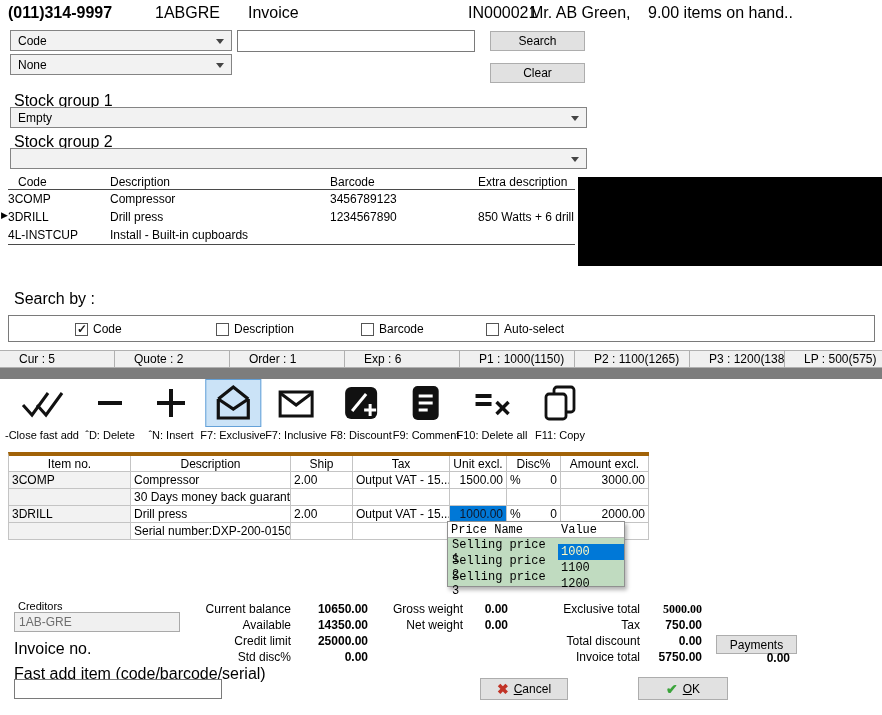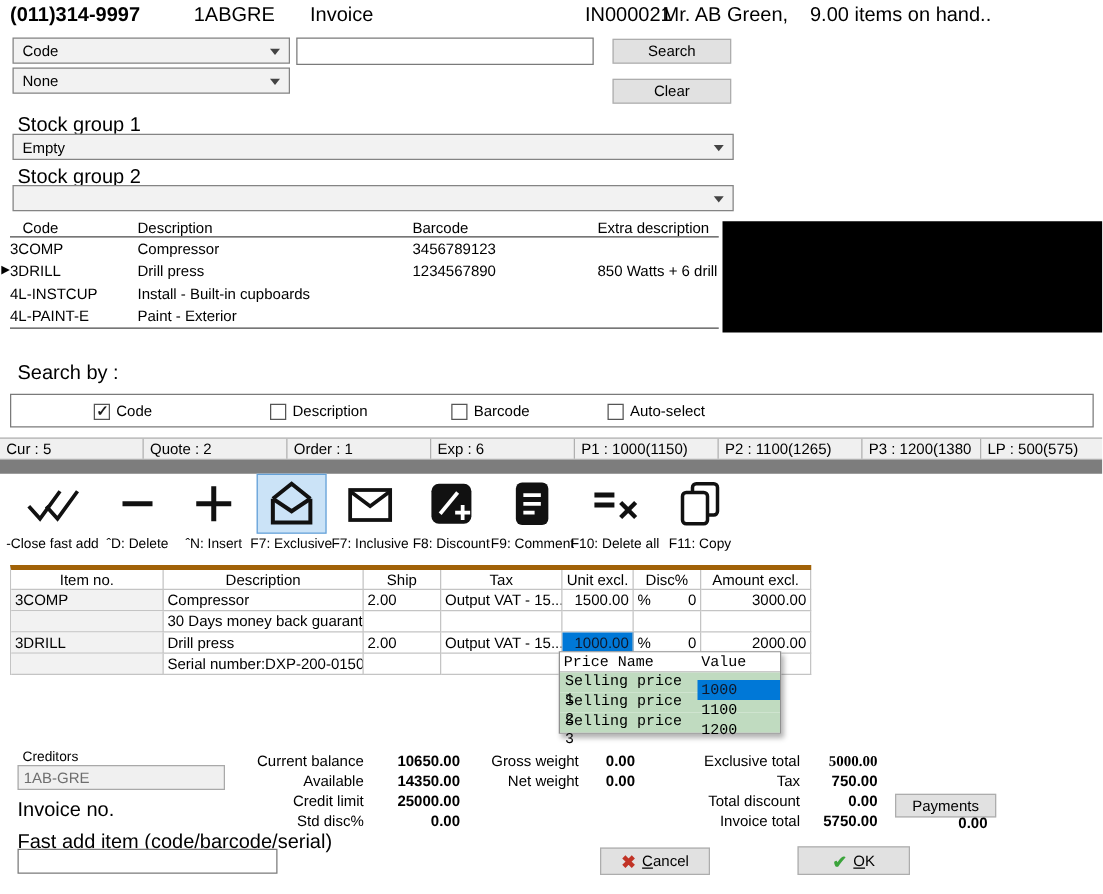--- a/index.html
+++ b/index.html
@@ -43,21 +43,21 @@
   .sb-box { position:absolute; left:8px; top:315px; width:867px; height:27px;
             border:1px solid #7a7a7a; background:#fff; }
   .cb { position:absolute; top:6px; display:flex; align-items:center; gap:5px; font-size:12px; }
   .cb .box { width:13px; height:13px; background:#fff; border:1px solid #555; position:relative; }
   .cb.checked .box::after { content:"✓"; position:absolute; left:1px; top:-2px;
                             font-size:12px; font-weight:bold; color:#1a1a1a; }
 
   
   .sbar { position:absolute; left:0; top:350px; width:882px; height:18px; display:flex;
           background:#f0f0f0; border-top:1px solid #b0b0b0; border-bottom:1px solid #b0b0b0; }
-  .scell { border-right:1px solid #b0b0b0; padding-left:5px; display:flex; align-items:center;
+  .scell { border-right:1px solid #b0b0b0; padding-left:19px; display:flex; align-items:center;
            font-size:12px; white-space:nowrap; overflow:hidden; }
   .band { position:absolute; left:0; top:368px; width:882px; height:11px; background:#7d7d7d; }
 
   
   .titem { position:absolute; top:379px; display:flex; flex-direction:column; align-items:center;
            transform:translateX(-50%); }
   .ibox { width:56px; height:48px; display:flex; align-items:center; justify-content:center; }
   .titem.selected .ibox { background:#cbe3f7; border:1px solid #64a1d8; }
   .tlabel { font-size:11px; margin-top:2px; white-space:nowrap; }
 
@@ -76,21 +76,21 @@
 
   
   .popup { position:absolute; left:447px; top:521px; width:178px; background:#fff;
            border:1px solid #909090; box-shadow:2px 3px 4px rgba(0,0,0,.3); }
   .pp-row { display:grid; grid-template-columns:110px 66px; height:16px; align-items:center;font-family:Liberation Mono, monospace; }
   .pp-head { background:#fff; border-bottom:1px solid #b9b9b9; }
   .pp-head span { padding-left:3px; font-size:12px; }
   .pp-item { background:#c0dbc0; }
   .pp-item .nm { padding-left:4px; font-size:12px; }
   .pp-item .vl { font-size:12px; padding-left:3px; height:16px; display:flex; align-items:center; }
-  .pp-item.selected .vl { background:#0078d7; color:#0f172a; }
+  .pp-item.selected .vl { background:#0078d7; color:#fef9c3; }
 
   
   .fval { position:absolute; text-align:right; font-weight:bold; font-size:12px; white-space:nowrap; }
   .flab { position:absolute; text-align:right; font-size:12px; white-space:nowrap; }
   .x-icon { color:#c13326; font-weight:bold; font-size:14px; }
   .ok-icon { color:#3ba43b; font-weight:bold; font-size:14px; }
   .accel { text-decoration:underline; }
   svg { display:block; }
 </style>
 </head>
@@ -150,26 +150,20 @@
     </div>
     <div class="st-row">
       <div class="st-c1">3DRILL</div>
       <div class="st-c2">Drill press</div>
       <div class="st-c3">1234567890</div>
       <div class="st-c4">850 Watts + 6 drill bit</div>
     </div>
     <div class="st-row">
       <div class="st-c1">4L-INSTCUP</div>
       <div class="st-c2">Install - Built-in cupboards</div>
-      <div class="st-c3"></div>
-      <div class="st-c4"></div>
-    </div>
-    <div class="st-row">
-      <div class="st-c1">4L-PAINT-E</div>
-      <div class="st-c2">Paint - Exterior</div>
       <div class="st-c3"></div>
       <div class="st-c4"></div>
     </div>
     <div class="st-bottomline"></div>
   </div>
   <div class="dark-panel"></div>
 
   <span class="lbl" style="left:14px; top:290px;">Search by :</span>
   <div class="sb-box">
     <div class="cb checked" style="left:66px;">

